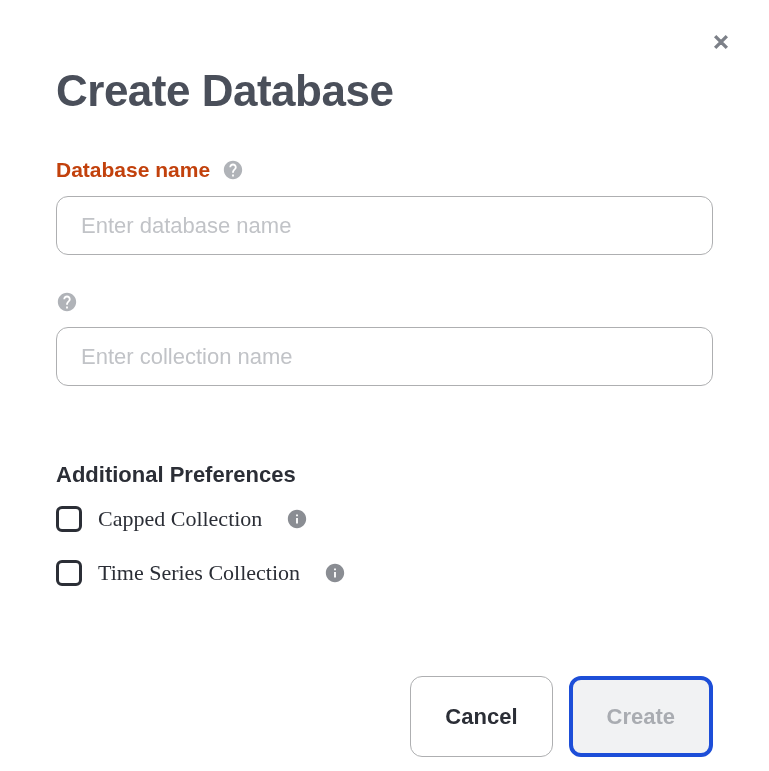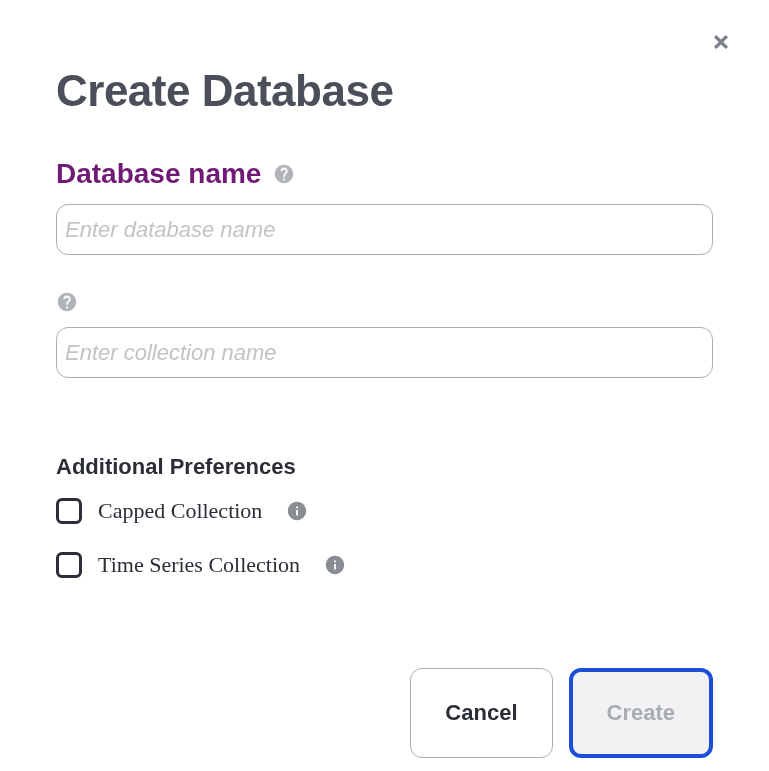--- a/index.html
+++ b/index.html
@@ -53,50 +53,49 @@
     }
     
     .field-label {
       display: flex;
       align-items: center;
       gap: 12px;
       margin-bottom: 14px;
     }
     
     .field-label-text {
-      font-size: 28px;
+      font-size: 21px;
       font-weight: 700;
-      color: #701a75;
+      color: #c2410c;
     }
     
     .help-icon {
       width: 22px;
       height: 22px;
       display: inline-flex;
       align-items: center;
       justify-content: center;
     }
     
     .help-icon svg {
       width: 22px;
       height: 22px;
       fill: #b0b3b8;
     }
     
     .text-input {
       width: 100%;
-      height: 51px;
+      height: 59px;
       border: 1px solid #aeafb1;
       border-radius: 12px;
       font-size: 22px;
-      padding: 0 8px;
+      padding: 0 24px;
       color: #2b2e36;
       background: #fff;
       outline: none;
-      font-style: italic;
     }
     
     .text-input::placeholder {
       color: #c1c3c7;
     }
     
     .section-header {
       font-size: 22px;
       font-weight: 700;
       color: #2b2e36;
@@ -143,21 +142,21 @@
     }
     
     .button-row {
       display: flex;
       justify-content: flex-end;
       gap: 16px;
       margin-top: 90px;
     }
     
     .btn {
-      height: 90px;
+      height: 81px;
       padding: 0 34px;
       border-radius: 12px;
       font-size: 22px;
       font-weight: 600;
       cursor: pointer;
       display: flex;
       align-items: center;
       justify-content: center;
     }
     

